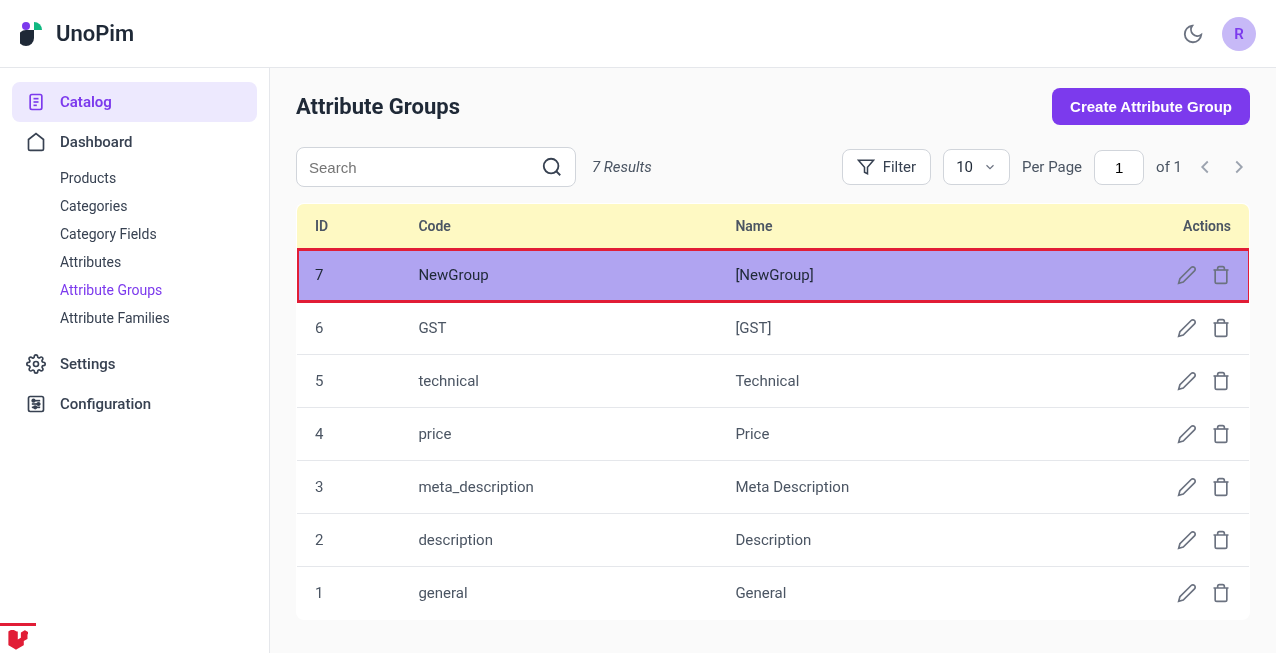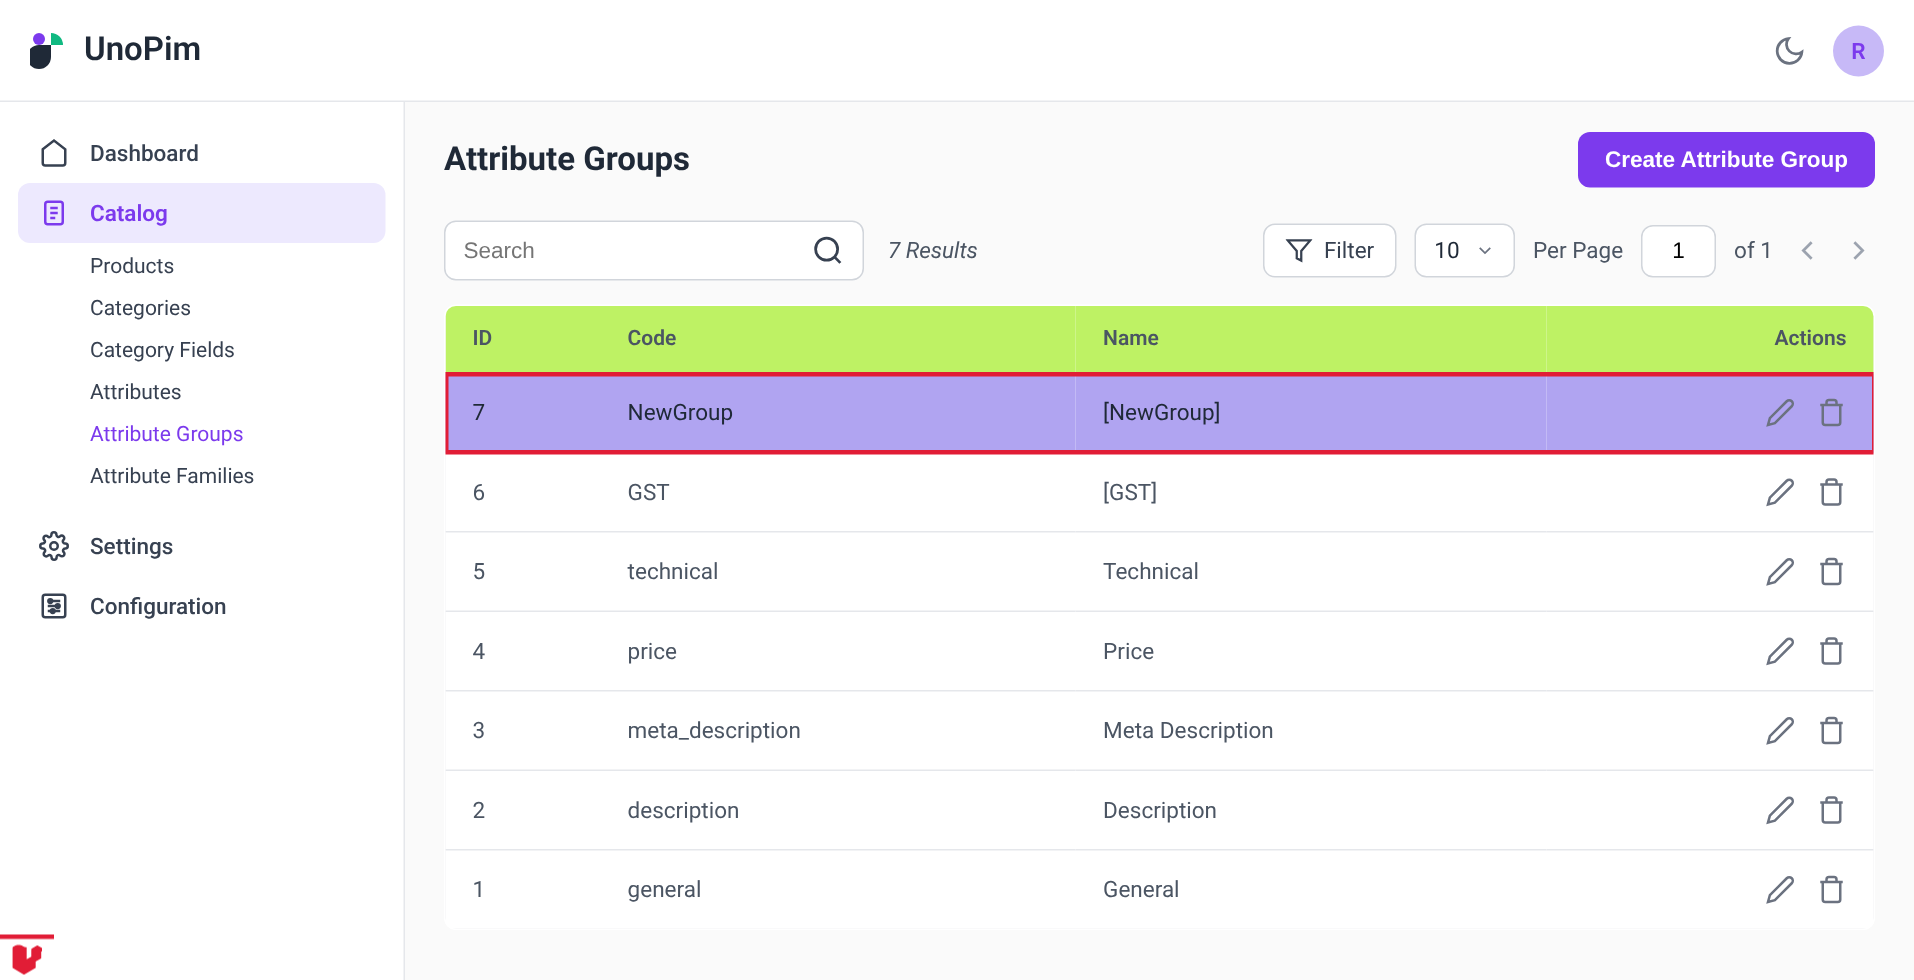--- a/index.html
+++ b/index.html
@@ -31,21 +31,21 @@
 .results-text { color:#4b5563; font-size:15px;font-style:italic; }
 .toolbar-right { display:flex; align-items:center; gap:12px; }
 .filter-btn { display:flex; align-items:center; gap:8px; border:1px solid #d1d5db; border-radius:8px; padding:8px 14px; background:#fff; cursor:pointer; font-size:15px; color:#374151;margin-left:45px; }
 .filter-btn .fi { width:18px; height:18px; }
 .select-box { display:flex; align-items:center; gap:10px; border:1px solid #d1d5db; border-radius:8px; padding:8px 12px; background:#fff; cursor:pointer; font-size:15px; }
 .per-page-label { color:#4b5563; font-size:15px; }
 .page-input { width:50px; border:1px solid #d1d5db; border-radius:8px; padding:8px 0; text-align:center; font-size:15px; background:#fff; }
 .page-of { color:#4b5563; font-size:15px; }
 .chev { width:22px; height:22px; color:#9ca3af; cursor:pointer; }
 .table { width:100%; border-collapse:collapse; background:#fff; border:1px solid #e5e7eb; border-radius:8px; overflow:hidden; }
-.table thead th { text-align:left; padding:14px 18px; background:#bef264; color:#4b5563; font-weight:600; font-size:14px; border-bottom:1px solid #e5e7eb; }
+.table thead th { text-align:left; padding:14px 18px; background:#fef9c3; color:#4b5563; font-weight:600; font-size:14px; border-bottom:1px solid #e5e7eb; }
 .table thead th:last-child { text-align:right; }
 .table tbody td { padding:16px 18px; border-bottom:1px solid #e5e7eb; color:#4b5563; font-size:15px; }
 .table tbody tr.highlight { background:#b0a4f1; outline:3px solid #e11d36; outline-offset:-2px; }
 .table tbody tr.highlight td { color:#1f2937; }
 .actions-cell { text-align:right; white-space:nowrap; }
 .act-icon { width:20px; height:20px; color:#6b7280; cursor:pointer; display:inline-block; margin-left:14px; vertical-align:middle; }
 .laravel-badge { position:fixed; left:0; bottom:0; width:36px; height:30px; border-top:3px solid #e11d36; display:flex; align-items:center; justify-content:center; }
 .laravel-badge svg { width:20px; height:20px; color:#e11d36; }
 </style>
 </head>
@@ -69,34 +69,34 @@
         </svg>
     </span>
     <div class="avatar">
         <span>R</span>
       </div>
   </div>
 </div>
 
 <div class="layout">
   <aside class="sidebar">
-    <div class="nav-item">
-      <span class="nav-icon"><svg viewBox="0 0 24 24" fill="none" stroke="currentColor" stroke-width="2">
-            <path d="M3 9l9-7 9 7v11a2 2 0 0 1-2 2H5a2 2 0 0 1-2-2z"></path>
-          </svg></span>
-      <span>Dashboard</span>
-    </div>
     <div class="nav-item active">
       <span class="nav-icon"><svg viewBox="0 0 24 24" fill="none" stroke="currentColor" stroke-width="2">
             <rect x="5" y="3" width="14" height="18" rx="2"></rect>
             <line x1="9" y1="8" x2="15" y2="8"></line>
             <line x1="9" y1="12" x2="15" y2="12"></line>
             <line x1="9" y1="16" x2="13" y2="16"></line>
           </svg></span>
       <span>Catalog</span>
+    </div>
+    <div class="nav-item">
+      <span class="nav-icon"><svg viewBox="0 0 24 24" fill="none" stroke="currentColor" stroke-width="2">
+            <path d="M3 9l9-7 9 7v11a2 2 0 0 1-2 2H5a2 2 0 0 1-2-2z"></path>
+          </svg></span>
+      <span>Dashboard</span>
     </div>
     <div class="sub-nav">
       <div class="sub-item">Products</div>
       <div class="sub-item">Categories</div>
       <div class="sub-item">Category Fields</div>
       <div class="sub-item">Attributes</div>
       <div class="sub-item active">Attribute Groups</div>
       <div class="sub-item">Attribute Families</div>
     </div>
     <div class="nav-item">

